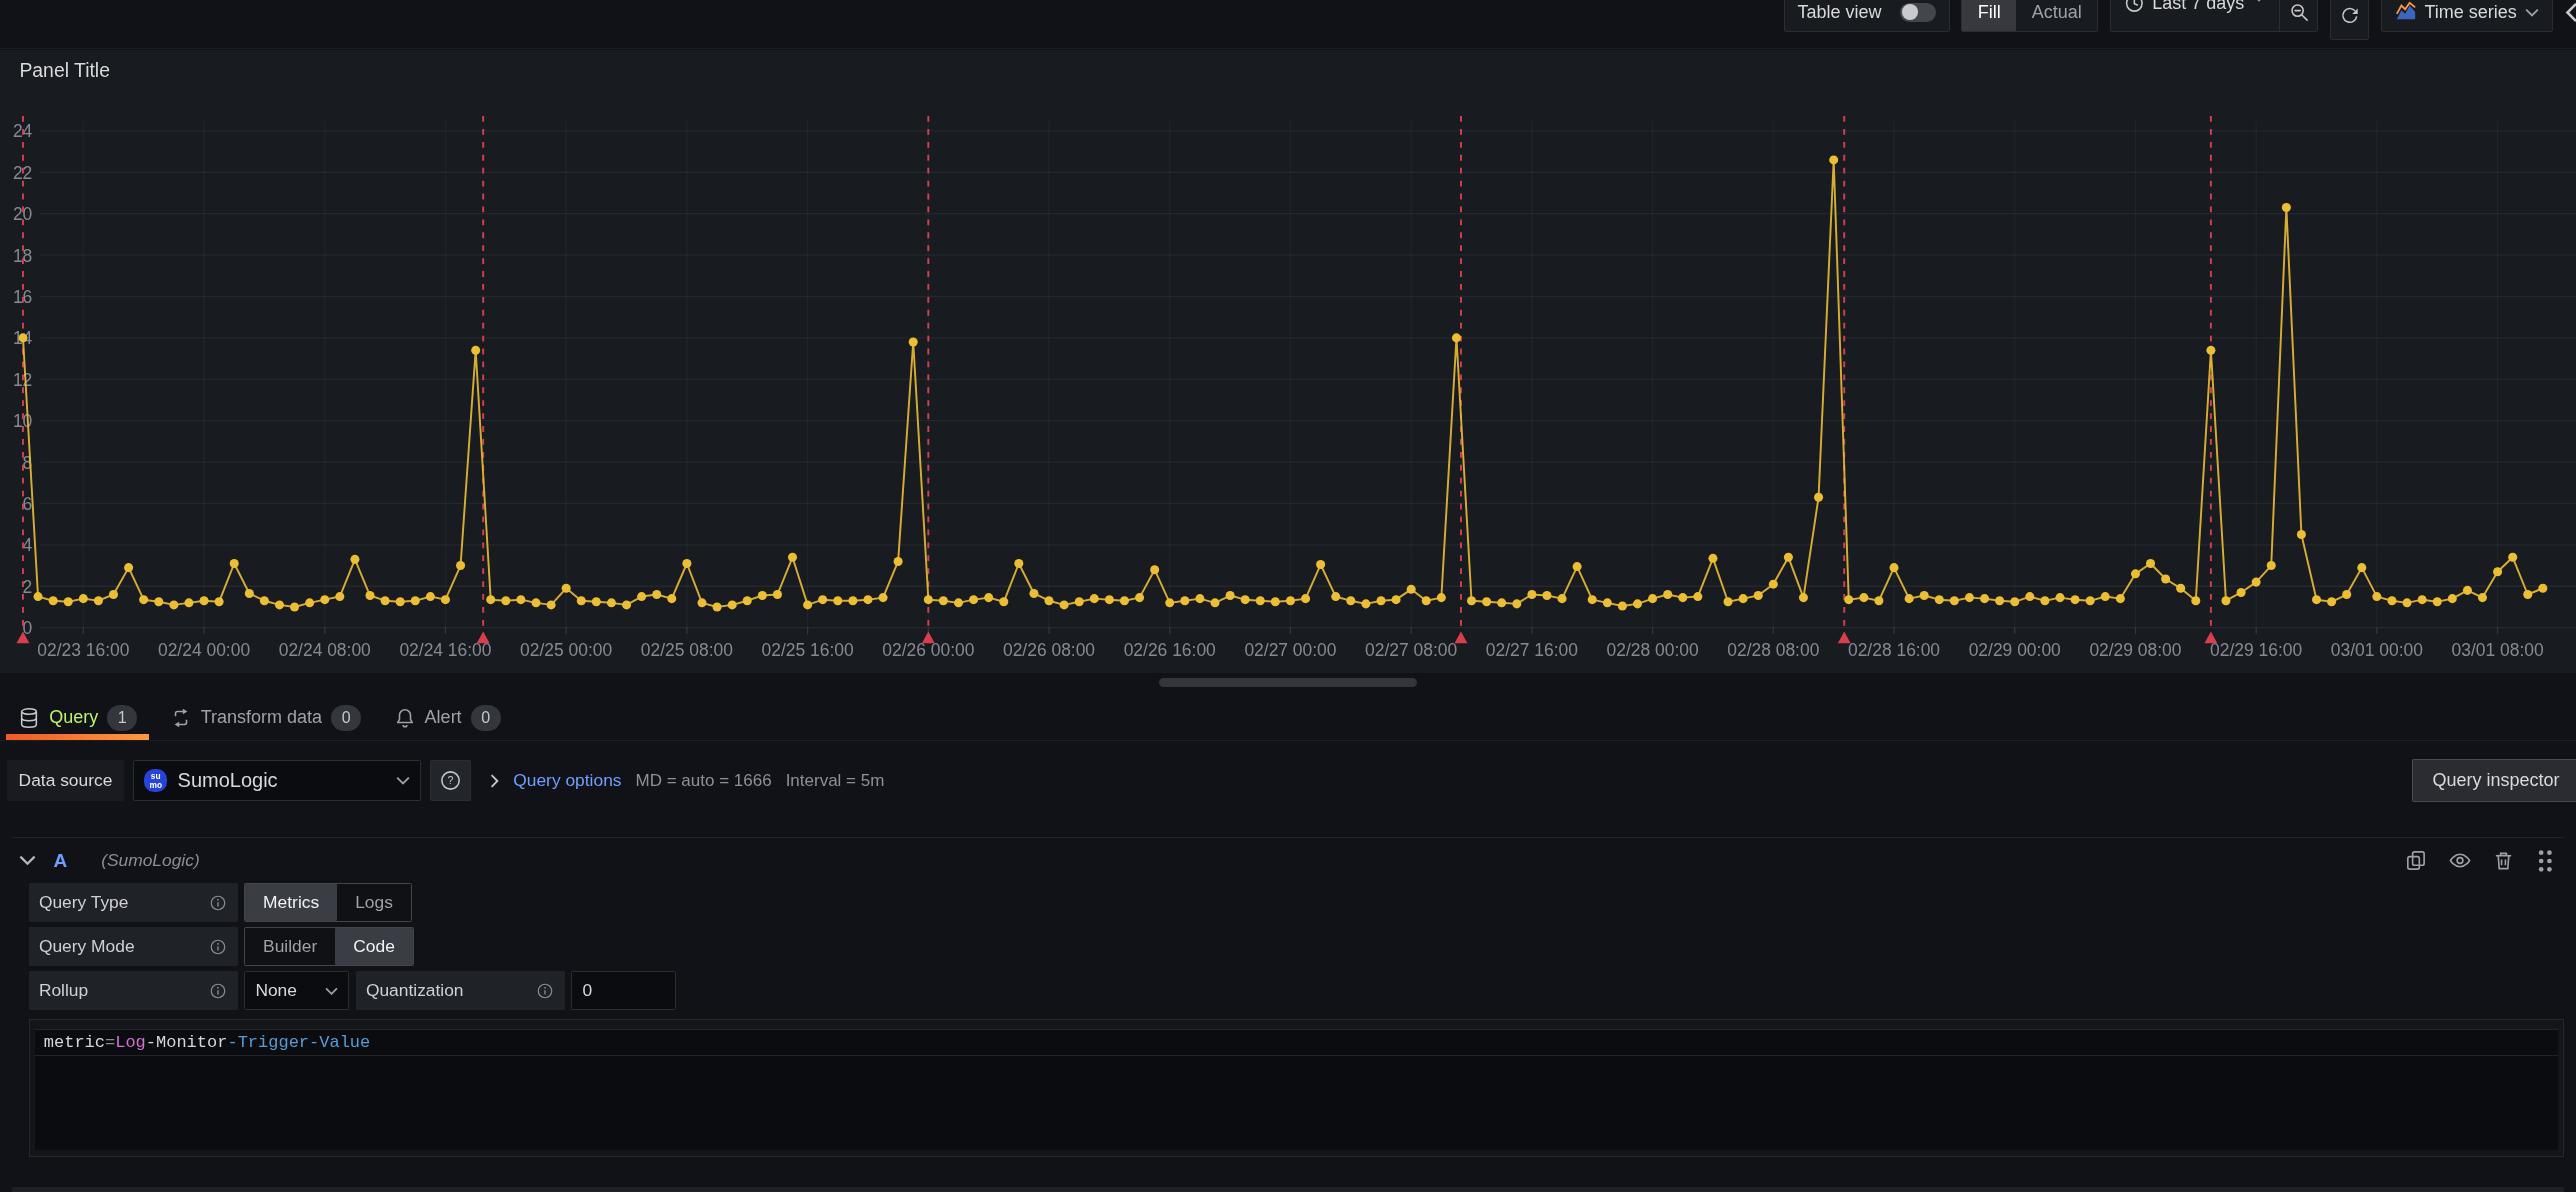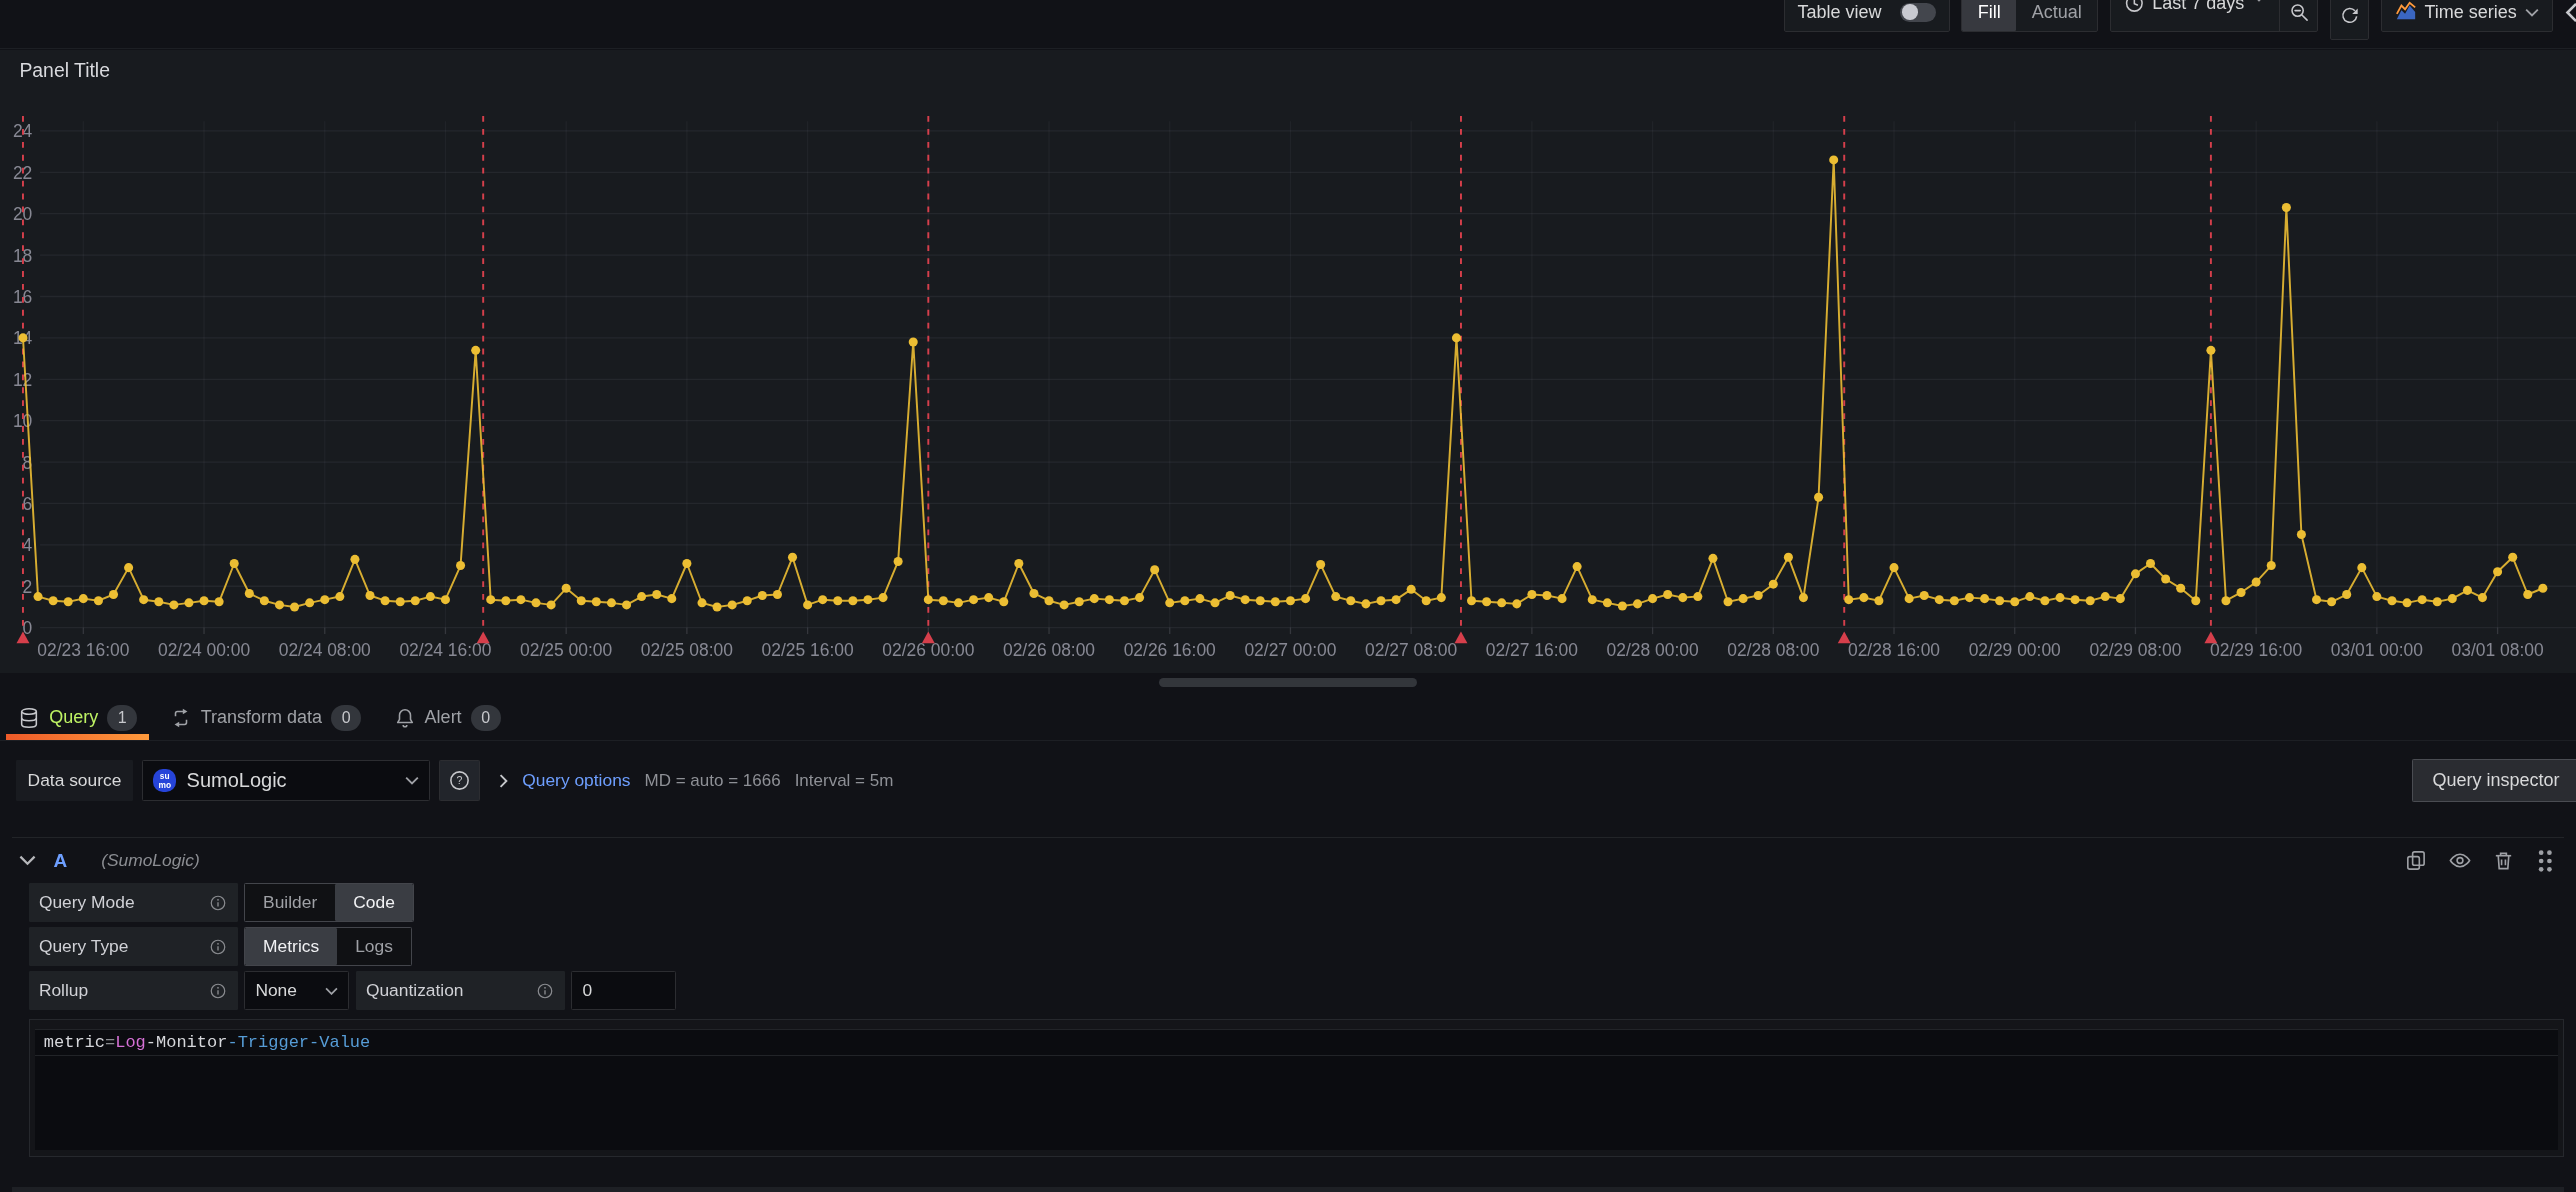--- a/index.html
+++ b/index.html
@@ -33,21 +33,21 @@
   .tabs{position:absolute;top:695px;left:0;right:0;height:45px;border-bottom:1.3px solid #1d1f24;
         display:flex;align-items:stretch;gap:6.5px;padding-left:5.2px;}
   .tab{position:relative;display:flex;align-items:center;gap:9px;padding:0 13px;cursor:default;}
   .tab-label{font-size:18px;color:#9fa1a6;}
   .tab.active .tab-label{color:#bef264;}
   .tab.active::after{content:"";position:absolute;left:1.3px;right:1.3px;bottom:0;height:6.5px;
         background:linear-gradient(90deg,#ee5a29,#ff9a3c);}
   .badge{height:26px;min-width:30px;padding:0 9px;border-radius:14px;background:#33363c;color:#c7c8cc;
          font-size:16px;display:flex;align-items:center;justify-content:center;box-sizing:border-box;}
   
-  .ds-row{position:absolute;top:754px;left:16px;right:0;height:53px;display:flex;align-items:center;gap:9px;}
+  .ds-row{position:absolute;top:754px;left:7px;right:0;height:53px;display:flex;align-items:center;gap:9px;}
   .ds-label{height:41px;background:#191b20;border-radius:1.3px;display:flex;align-items:center;
             padding:0 11.6px;font-size:17.4px;color:#d8d9da;}
   .ds-picker{height:41px;width:288px;background:#0b0c10;border:1.3px solid #2c2d31;border-radius:1.3px;
              display:flex;align-items:center;gap:10.3px;padding:0 10.3px;box-sizing:border-box;}
   .sumo-icon{width:23px;height:23px;background:#2644d9;border-radius:10px;display:flex;flex-direction:column;
              align-items:center;justify-content:center;color:#fff;font-size:8.4px;font-weight:bold;line-height:9px;}
   .ds-name{font-size:20px;color:#d8d9da;flex:1;}
   .help-btn{height:41px;width:41px;background:#22252b;border:1.3px solid #2c2d31;border-radius:1.3px;
             display:flex;align-items:center;justify-content:center;box-sizing:border-box;}
   .qo-group{display:flex;align-items:center;gap:14px;margin-left:10.3px;}
@@ -515,45 +515,45 @@
             <circle cx="5" cy="18" r="2" fill="#9ea0a5"></circle>
             <circle cx="12" cy="18" r="2" fill="#9ea0a5"></circle>
           </svg>
       </div>
     </div>
 
     <div class="q-rows">
 
       <div class="q-row">
         <div class="f-label">
+          <span>Query Type</span>
+          <svg width="18" height="18" viewBox="0 0 24 24">
+              <circle cx="12" cy="12" r="9" fill="none" stroke="#8a8c90" stroke-width="1.6"></circle>
+              <line x1="12" y1="11" x2="12" y2="16.5" stroke="#8a8c90" stroke-width="1.8"></line>
+              <circle cx="12" cy="7.8" r="1.2" fill="#8a8c90"></circle>
+            </svg>
+        </div>
+        <div class="radio-group">
+          <span class="radio-opt active">Metrics</span>
+          <span class="radio-opt">Logs</span>
+        </div>
+      </div>
+
+      <div class="q-row">
+        <div class="f-label">
           <span>Query Mode</span>
           <svg width="18" height="18" viewBox="0 0 24 24">
               <circle cx="12" cy="12" r="9" fill="none" stroke="#8a8c90" stroke-width="1.6"></circle>
               <line x1="12" y1="11" x2="12" y2="16.5" stroke="#8a8c90" stroke-width="1.8"></line>
               <circle cx="12" cy="7.8" r="1.2" fill="#8a8c90"></circle>
             </svg>
         </div>
         <div class="radio-group">
           <span class="radio-opt">Builder</span>
           <span class="radio-opt active">Code</span>
-        </div>
-      </div>
-
-      <div class="q-row">
-        <div class="f-label">
-          <span>Query Type</span>
-          <svg width="18" height="18" viewBox="0 0 24 24">
-              <circle cx="12" cy="12" r="9" fill="none" stroke="#8a8c90" stroke-width="1.6"></circle>
-              <line x1="12" y1="11" x2="12" y2="16.5" stroke="#8a8c90" stroke-width="1.8"></line>
-              <circle cx="12" cy="7.8" r="1.2" fill="#8a8c90"></circle>
-            </svg>
-        </div>
-        <div class="radio-group">
-          <span class="radio-opt active">Metrics</span>
-          <span class="radio-opt">Logs</span>
         </div>
       </div>
 
       <div class="q-row">
         <div class="f-label">
           <span>Rollup</span>
           <svg width="18" height="18" viewBox="0 0 24 24">
               <circle cx="12" cy="12" r="9" fill="none" stroke="#8a8c90" stroke-width="1.6"></circle>
               <line x1="12" y1="11" x2="12" y2="16.5" stroke="#8a8c90" stroke-width="1.8"></line>
               <circle cx="12" cy="7.8" r="1.2" fill="#8a8c90"></circle>

